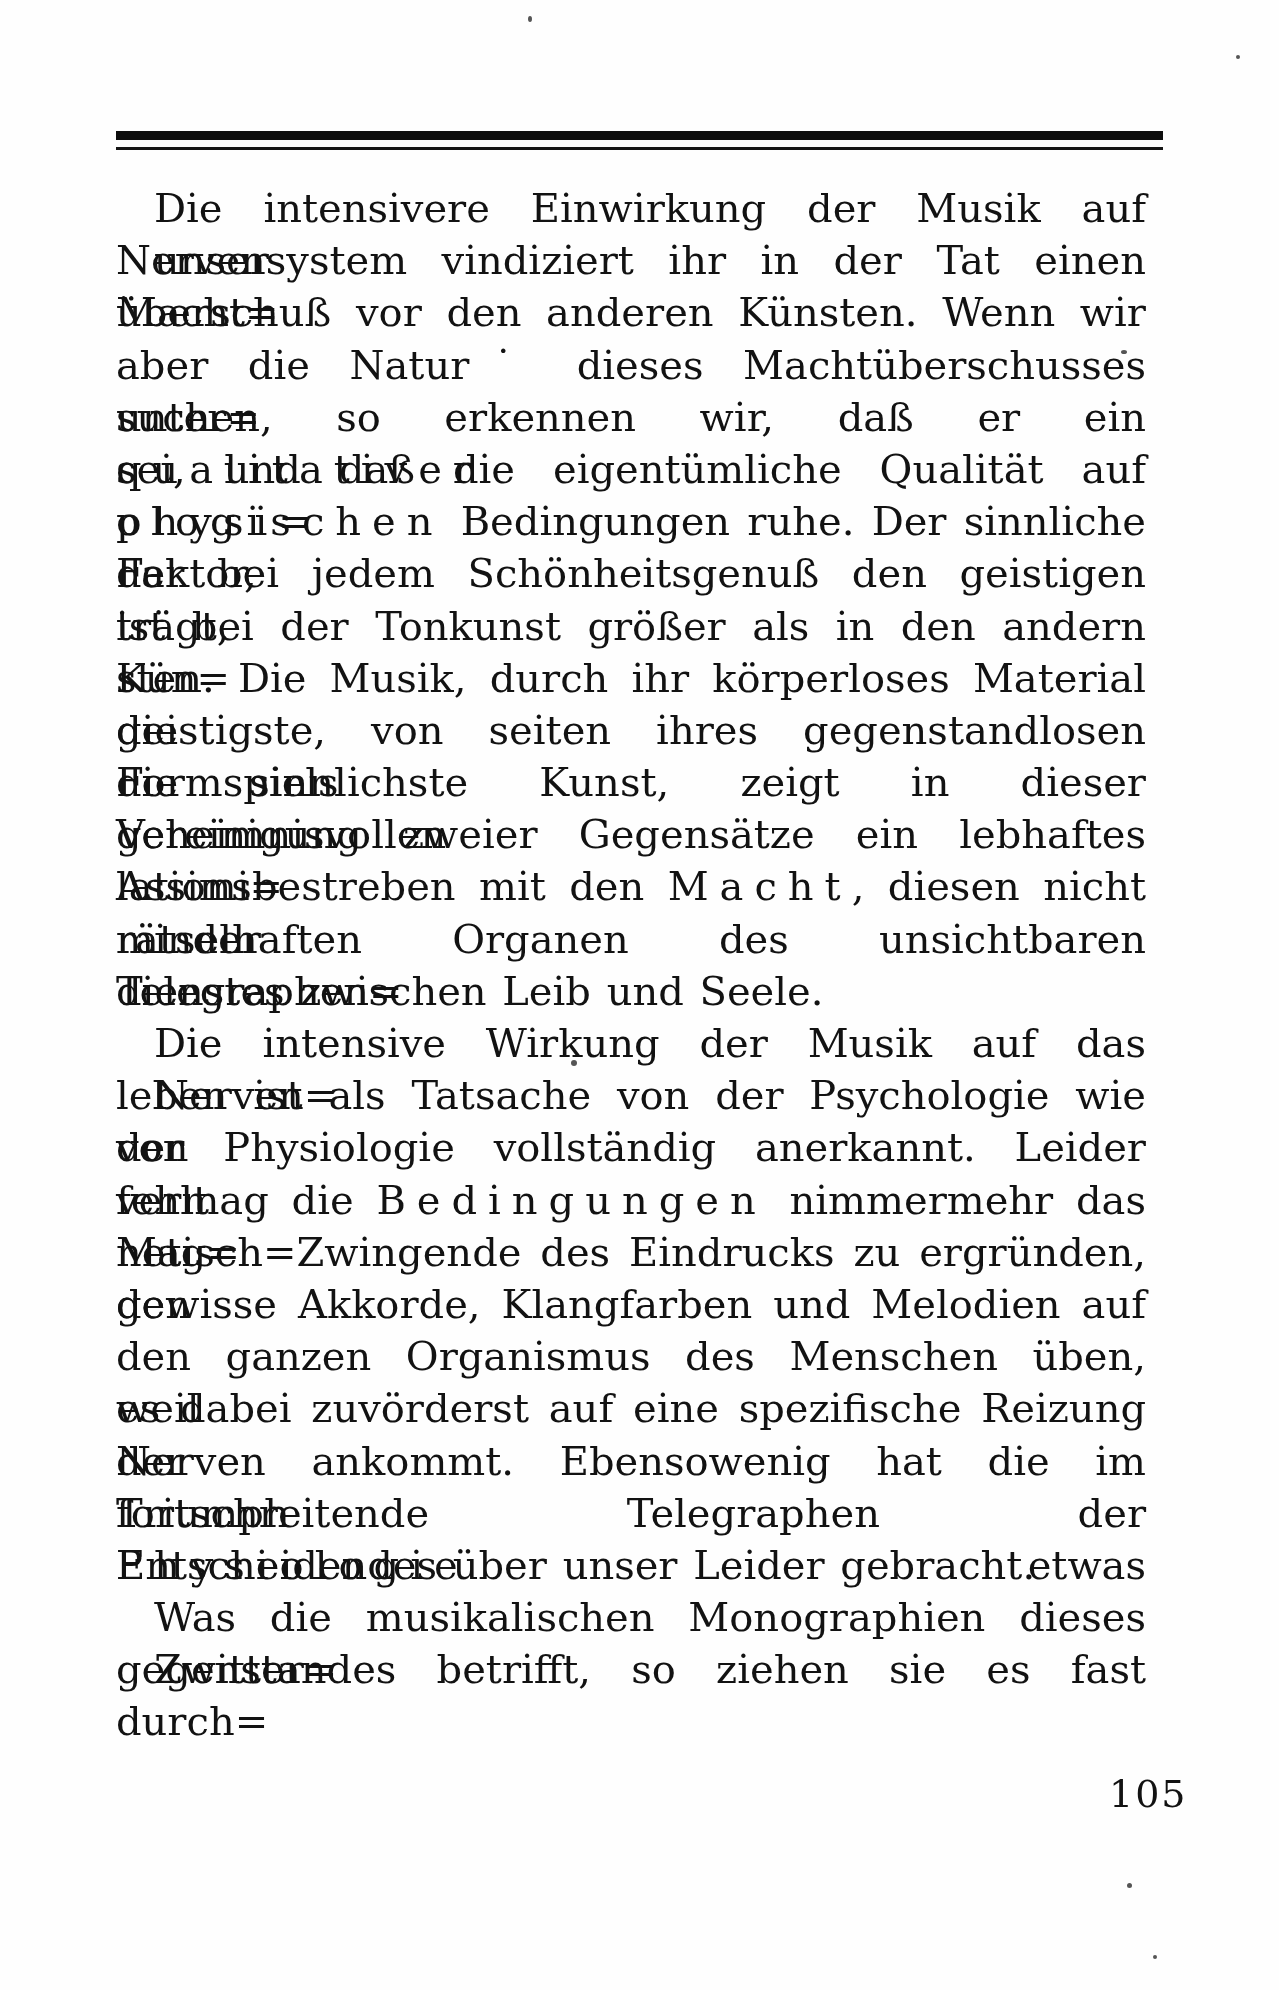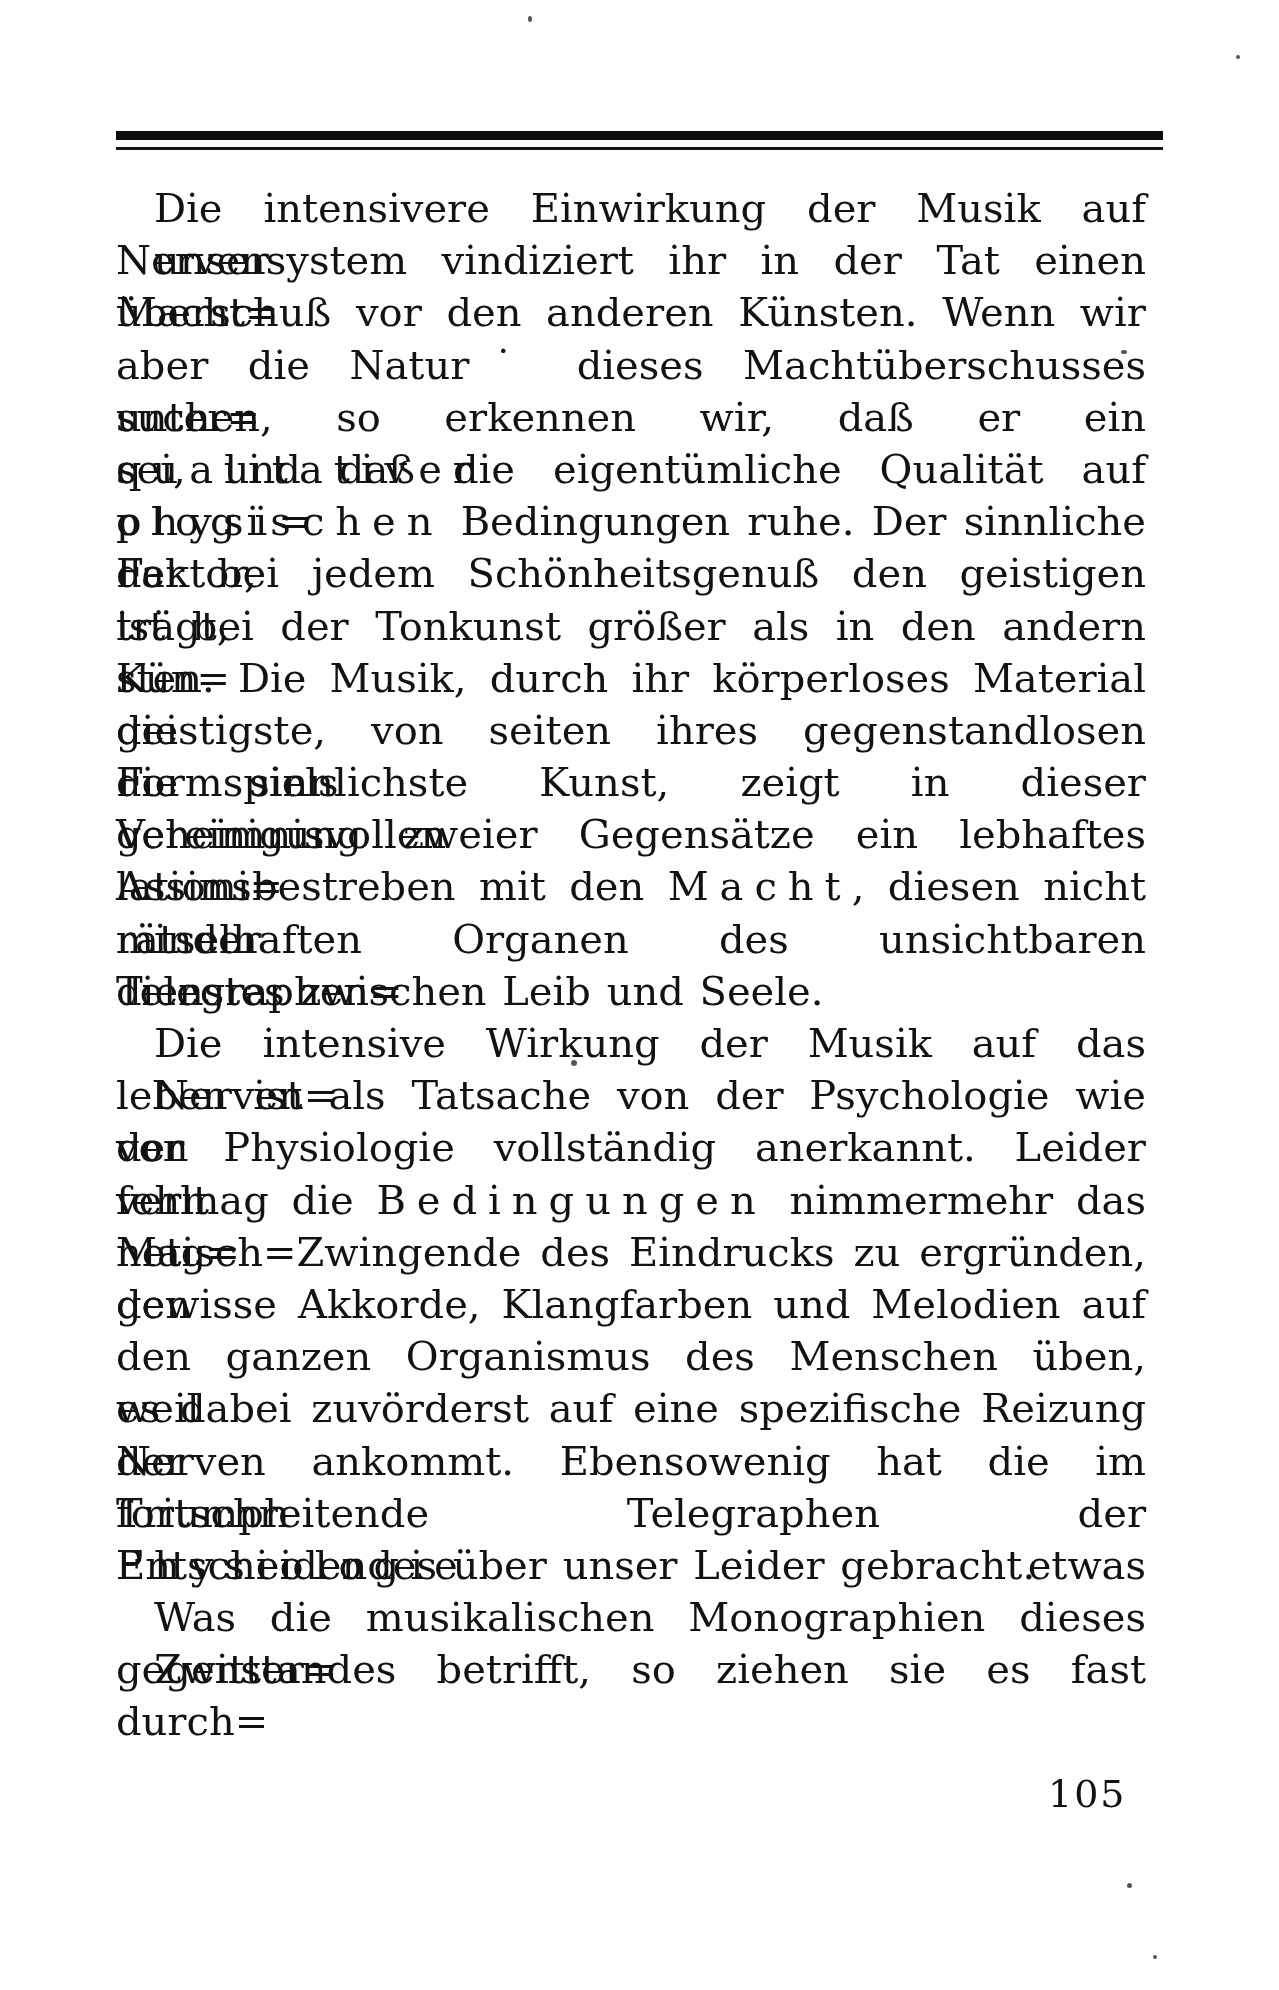--- a/index.html
+++ b/index.html
@@ -38,21 +38,21 @@
     white-space: normal;
   }
   .line.just {
     text-align: justify;
     text-align-last: justify;
   }
   .line.indent { padding-left: 38px; }
   .spaced { letter-spacing: 11px; }
   .page-number {
     position: absolute;
-    left: 1048px;
+    left: 1109px;
     top: 1772px;
     font-size: 38px;
     letter-spacing: 2px;
   }
   .speck {
     position: absolute;
     background: #2a2a2a;
     border-radius: 50%;
     width: 5px;
     height: 5px;

